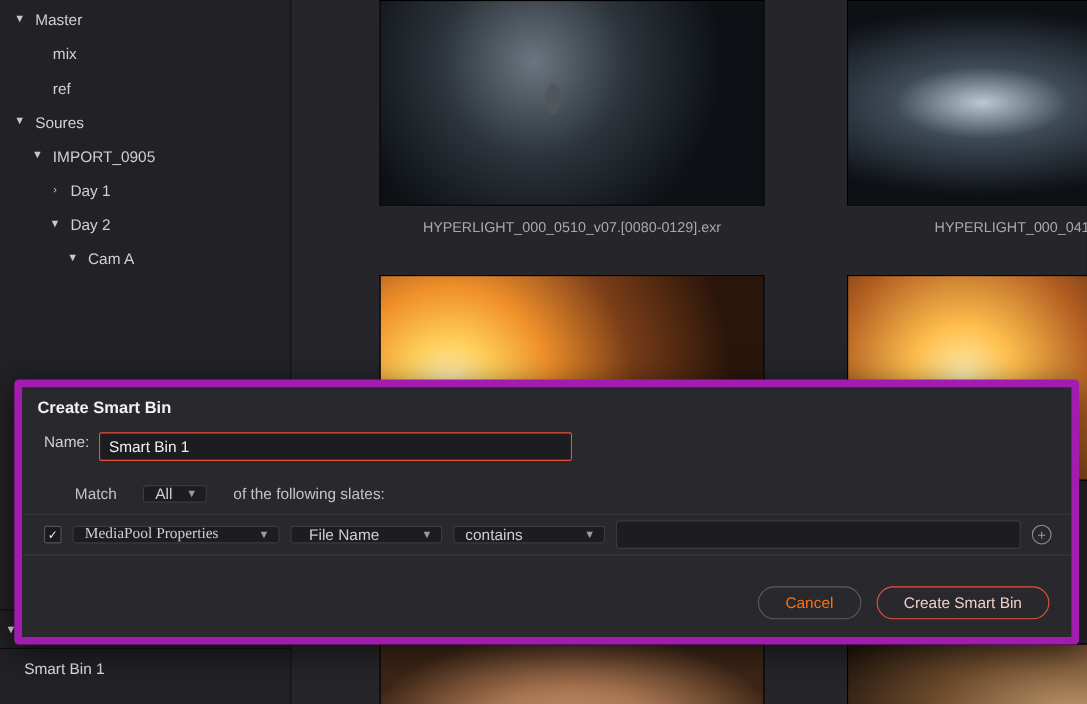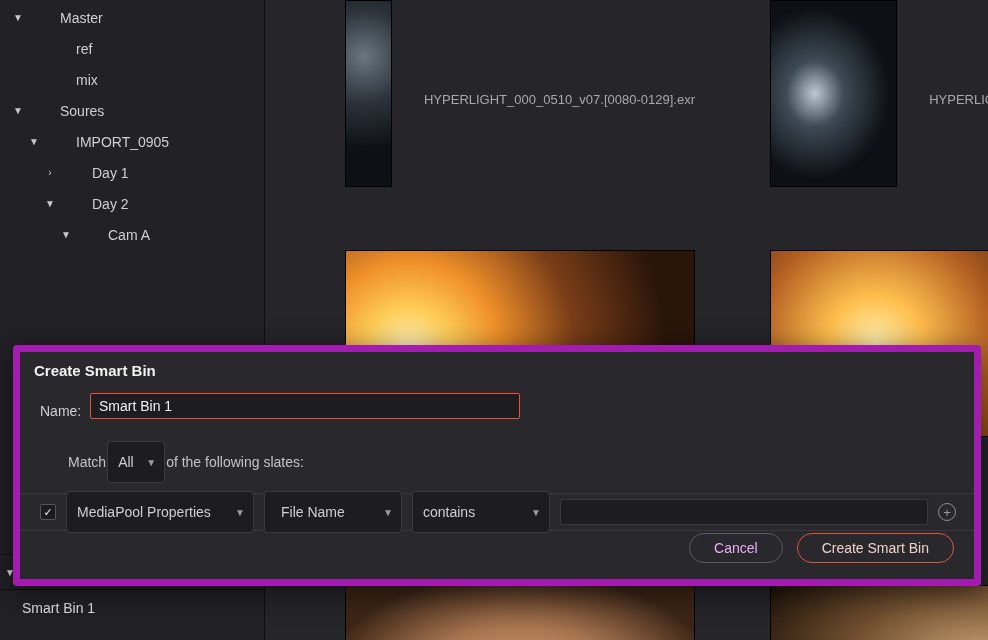--- a/index.html
+++ b/index.html
@@ -28,21 +28,21 @@
     color: #d0d0d0;
     cursor: pointer;
   }
   .tree-item .arrow {
     width: 16px;
     text-align: center;
     color: #c8c8c8;
     font-size: 10px;
     margin-right: 6px;
   }
-  .tree-item .label { white-space: nowrap; margin-left: 28px; }
+  .tree-item .label { white-space: nowrap; }
   .indent-1 { padding-left: 26px; }
   .indent-2 { padding-left: 42px; }
   .indent-3 { padding-left: 58px; }
   .indent-4 { padding-left: 80px; }
 
   .sidebar-bottom {
     position: absolute;
     left: 0; bottom: 0;
     width: 265px;
     height: 86px;
@@ -65,23 +65,22 @@
     background: #25252a;
   }
   .thumb-row {
     position: absolute;
     display: flex;
     gap: 75px;
   }
   .clip {
     width: 350px;
     display: flex;
-    flex-direction: row;
-    align-items: center;
-    gap: 32px;
+    flex-direction: column;
+    align-items: center;
   }
   .thumb {
     width: 350px;
     height: 187px;
     background: #111;
     border: 1px solid #000;
     position: relative;
     overflow: hidden;
   }
   .clip-label {
@@ -117,21 +116,21 @@
     color: #e4e4e4;
   }
   .dialog-title {
     padding: 10px 14px 8px 14px;
     font-size: 15px;
     font-weight: 600;
     color: #f2f2f2;
   }
   .form-row {
     display: flex;
-    align-items: flex-end;
+    align-items: flex-start;
     padding: 6px 18px 6px 20px;
   }
   .form-row .lbl {
     width: 50px;
     color: #d0d0d0;
     font-size: 14px;
   }
   .name-input {
     width: 430px;
     height: 26px;
@@ -139,21 +138,21 @@
     border: 1px solid #e8523b;
     color: #f0f0f0;
     padding: 0 8px;
     font-size: 14px;
     border-radius: 2px;
   }
   .match-row {
     display: flex;
     align-items: center;
     padding: 16px 18px 10px 48px;
-    gap: 1px;
+    gap: 24px;
     color: #c4c4c4;
     font-size: 14px;
     text-align: center;
   }
   .rules-row {
     display: flex;
     align-items: center;
     padding: 4px 18px 4px 20px;
     gap: 10px;
     border-top: 1px solid #3a3a40;
@@ -163,21 +162,21 @@
   .chk {
     width: 16px; height: 16px;
     background: #1c1c20;
     border: 1px solid #555;
     border-radius: 2px;
     display: flex; align-items:center; justify-content:center;
     font-size: 11px;
     color: #eee;
   }
   .dd {
-    height: 42px;
+    height: 16px;
     background: #1d1d21;
     border: 1px solid #3a3a40;
     border-radius: 3px;
     color: #cfcfd2;
     display: flex;
     align-items: center;
     justify-content: space-between;
     padding: 0 8px 0 10px;
     font-size: 14px;
     cursor: pointer;
@@ -208,46 +207,46 @@
     bottom: 16px;
     display: flex;
     gap: 14px;
   }
   .btn {
     height: 30px;
     padding: 0 24px;
     border-radius: 15px;
     background: transparent;
     border: 1px solid #5a5a60;
-    color: #f0abfc;
+    color: #f97316;
     font-size: 14px;
     display:flex; align-items:center; justify-content:center;
     cursor: pointer;
   }
   .btn.primary {
     border-color: #e1543e;
     color: #f0d0ca;
   }
 </style>
 </head>
 <body>
 
 <div class="sidebar">
   <div id="tree-container">
       <div class="tree-item indent-0">
         <span class="arrow">▼</span>
         <span class="label">Master</span>
       </div>
       <div class="tree-item indent-1">
         <span class="arrow"></span>
-        <span class="label">ref</span>
+        <span class="label">mix</span>
       </div>
       <div class="tree-item indent-1">
         <span class="arrow"></span>
-        <span class="label">mix</span>
+        <span class="label">ref</span>
       </div>
       <div class="tree-item indent-0">
         <span class="arrow">▼</span>
         <span class="label">Soures</span>
       </div>
       <div class="tree-item indent-1">
         <span class="arrow">▼</span>
         <span class="label">IMPORT_0905</span>
       </div>
       <div class="tree-item indent-2">
@@ -315,21 +314,21 @@
     <span>Match</span>
     <div class="dd" style="width:58px;">
       <span>All</span>
       <span class="chev">▼</span>
     </div>
     <span>of the following slates:</span>
   </div>
 
   <div class="rules-row">
     <div class="chk">✓</div>
-    <div class="dd" style="width:188px;">
+    <div class="dd" style="width:188px;font-family:Liberation Serif, serif;">
       <span>MediaPool Properties</span>
       <span class="chev">▼</span>
     </div>
     <div class="dd" style="width:138px;padding-left:16px;">
       <span>File Name</span>
       <span class="chev">▼</span>
     </div>
     <div class="dd" style="width:138px;">
       <span>contains</span>
       <span class="chev">▼</span>

